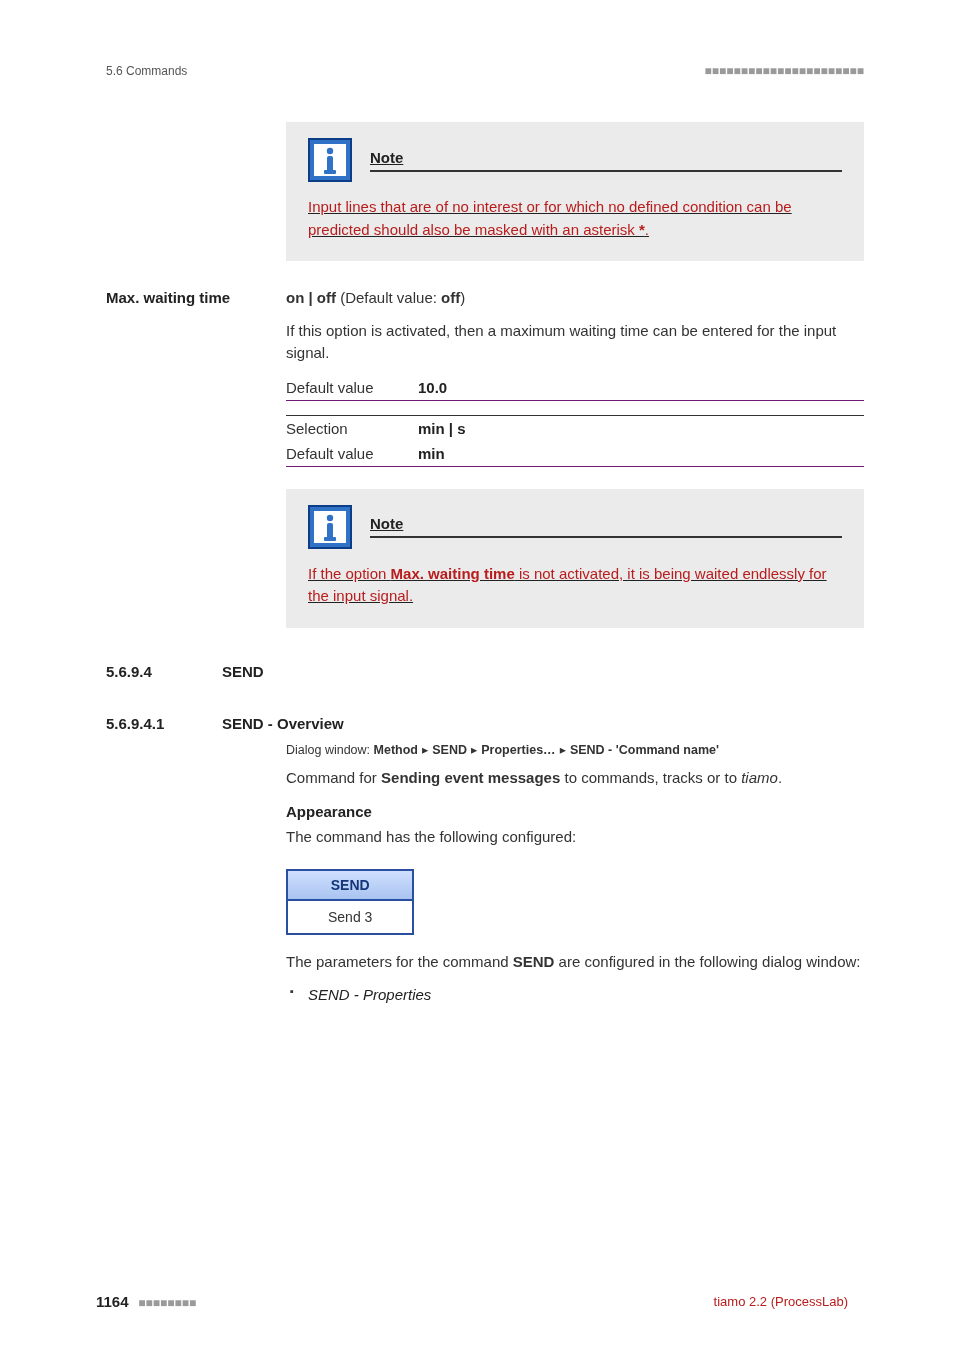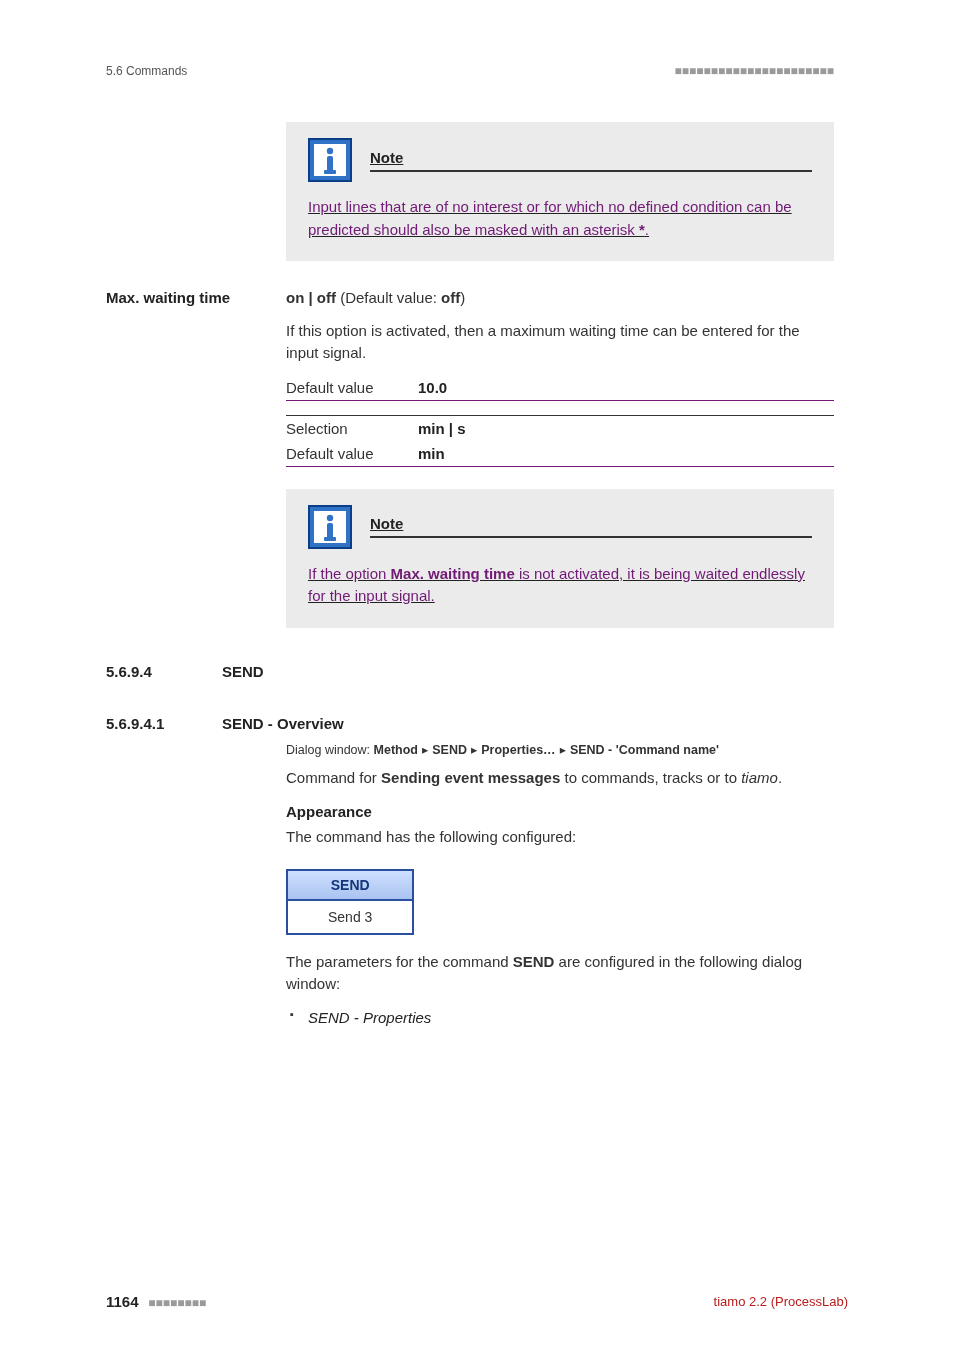--- a/index.html
+++ b/index.html
@@ -1,26 +1,26 @@
 <!DOCTYPE html>
 <html><head>
 <meta charset="utf-8">
 <style>
   * { box-sizing: border-box; margin: 0; padding: 0; }
   html, body { width: 954px; background: #fff; font-family: "Segoe UI", "Helvetica Neue", Arial, sans-serif; color: #222; }
-  .page { width: 954px; min-height: 1350px; padding: 64px 120px 40px 106px; position: relative; }
+  .page { width: 954px; min-height: 1350px; padding: 64px 90px 40px 106px; position: relative; }
   .running-head { display: flex; justify-content: space-between; align-items: center; font-size: 12px; color: #555; margin-bottom: 44px; }
   .running-head .dashes { letter-spacing: 0; color: #9a9a9a; font-size: 12px; }
   .note-block { background: #ebebeb; padding: 16px 22px 20px 22px; margin-left: 180px; margin-bottom: 26px; text-decoration: underline; }
   .note-head-row { display: flex; align-items: center; gap: 18px; margin-bottom: 14px; }
   .note-icon { flex: 0 0 44px; }
   .note-title-wrap { flex: 1; }
   .note-title { font-weight: 700; font-size: 15px; padding-bottom: 2px; }
   .note-rule { height: 2px; background: #333; margin-top: 2px; }
-  .note-body { font-size: 15px; line-height: 1.5; color: #701a75; }
+  .note-body { font-size: 15px; line-height: 1.5; color: #b91c1c; }
   .sidelabel-row { display: flex; align-items: flex-start; margin-bottom: 8px; }
   .sidelabel { width: 180px; flex: 0 0 180px; font-weight: 700; font-size: 15px; padding-top: 2px; }
   .content-col { flex: 1; }
   .p { font-size: 15px; line-height: 1.5; color: #333; margin-bottom: 10px; }
   .bold { font-weight: 700; }
   .param-table { width: 100%; border-collapse: collapse; margin: 6px 0 14px 0; }
   .param-table td { font-size: 15px; padding: 4px 0; border: none; }
   .param-table .lbl { width: 132px; color: #333; }
   .param-table .val { font-weight: 700; }
   .group-top { border-top: 1px solid #333; }
@@ -32,21 +32,21 @@
   .dlg-path .sep { padding: 0 4px; }
   .body-indent { margin-left: 180px; }
   .subhead { font-weight: 700; font-size: 15px; margin: 14px 0 6px 0; }
   .italic { font-style: italic; }
   .send-widget { margin: 10px 0 16px 0; display: inline-block; border: 2px solid #2a4ea0; background: #fff; }
   .send-widget .send-top { background: linear-gradient(#cfe0ff,#a9c3f0); color: #14357a; font-weight: 700; text-align: center; font-size: 14px; padding: 6px 40px; border-bottom: 2px solid #2a4ea0; }
   .send-widget .send-bot { text-align: center; font-size: 14px; padding: 8px 40px; color: #333; }
   ul.bullets { list-style: none; margin: 6px 0 0 0; padding: 0; }
   ul.bullets li { position: relative; padding-left: 22px; font-size: 15px; line-height: 1.6; }
   ul.bullets li::before { content: "▪"; position: absolute; left: 4px; top: 0; font-size: 11px; color: #333; }
-  .footer { position: absolute; left: 106px; right: 106px; bottom: 40px; display: flex; justify-content: space-between; align-items: center; font-size: 13px; }
+  .footer { position: absolute; left: 96px; right: 106px; bottom: 40px; display: flex; justify-content: space-between; align-items: center; font-size: 13px; }
   .footer .pn { font-weight: 700; font-size: 15px; }
   .footer .dashes2 { color: #9a9a9a; font-size: 12px; margin-left: 6px; }
   .footer .prod { color: #b91c1c; }
   svg.note-svg { width: 44px; height: 44px; display: block; }
 </style>
 </head>
 <body>
 
 <div class="page">
 

